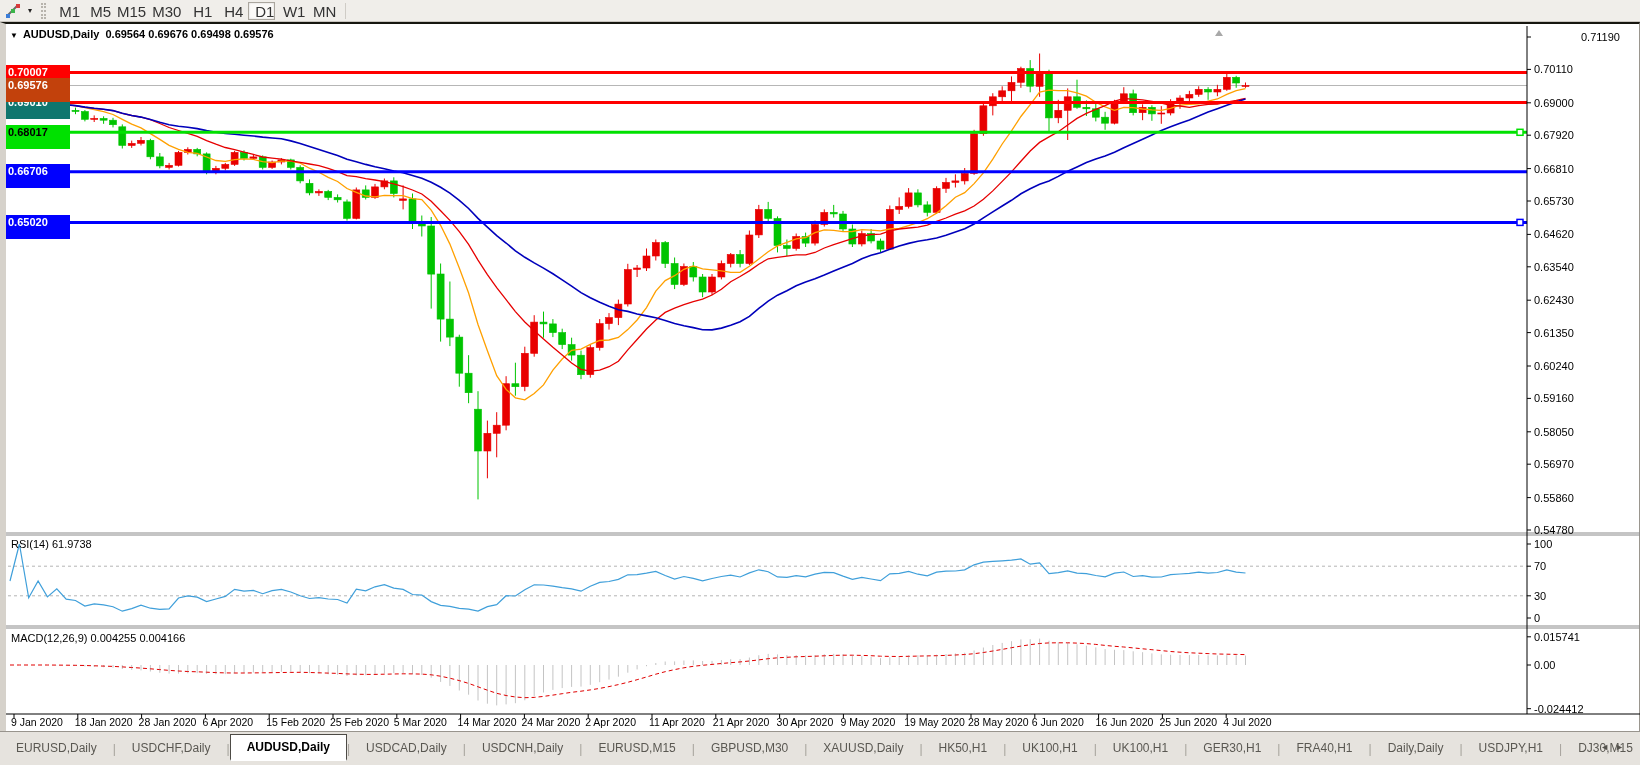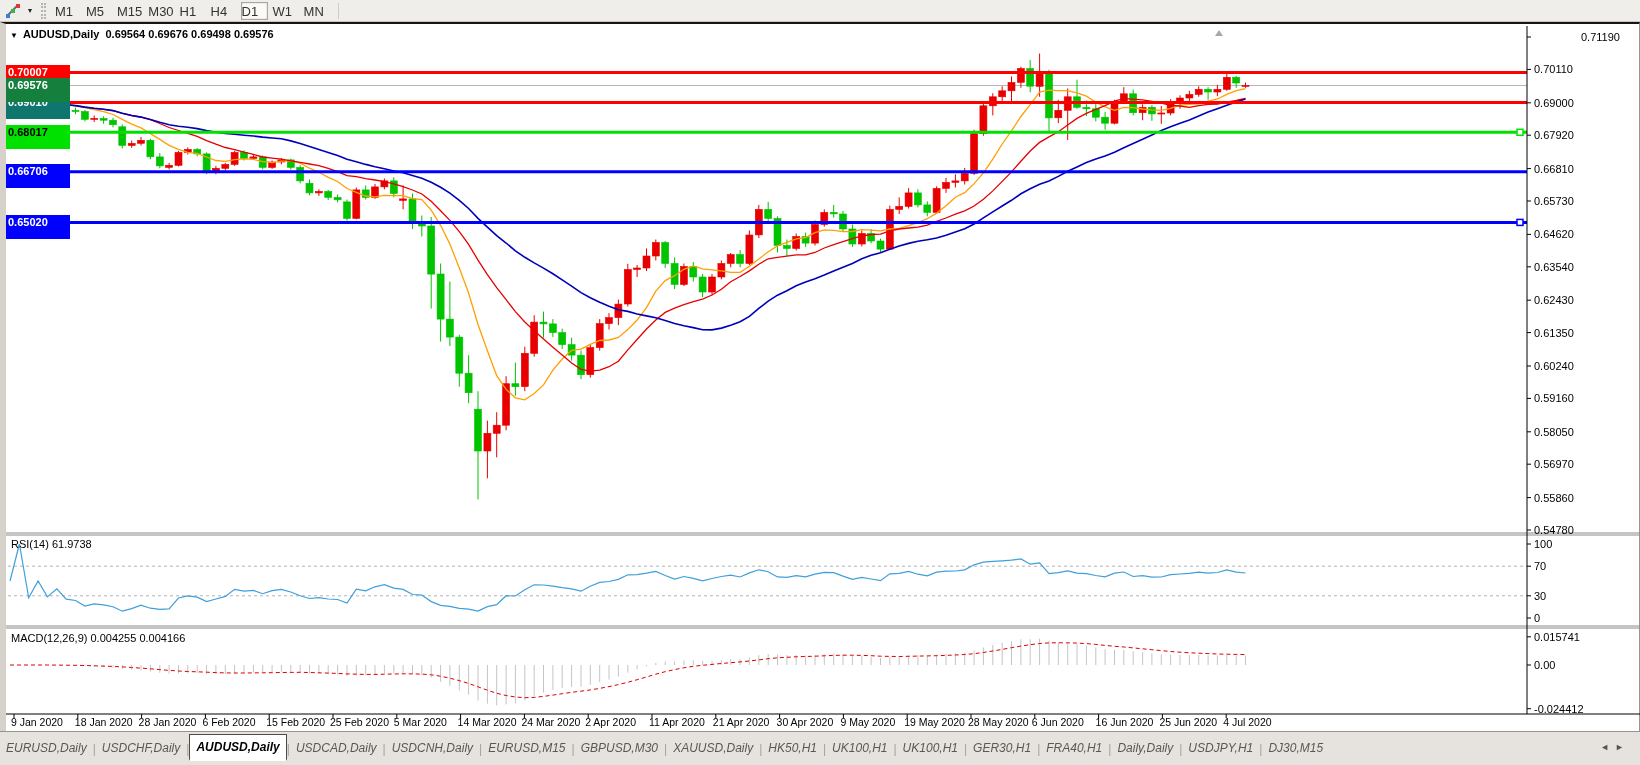--- a/index.html
+++ b/index.html
@@ -4,39 +4,39 @@
 <style>
   html,body{margin:0;padding:0;width:1640px;height:765px;overflow:hidden;
     font-family:"Liberation Sans","DejaVu Sans",sans-serif;background:#ece9e4;}
   *{box-sizing:border-box;}
   
   #toolbar{position:absolute;left:0;top:0;width:1640px;height:22px;background:#f0eeea;
     border-bottom:1px solid #c9c5bf;display:flex;align-items:center;}
   .tool-icon{width:20px;height:18px;margin-left:3px;display:flex;align-items:center;justify-content:center;}
   .caret{font-size:8px;color:#222;width:14px;text-align:center;cursor:default;}
   .grip{width:5px;height:16px;margin:0 6px 0 4px;border-left:2px dotted #b7b3ac;border-right:2px dotted #b7b3ac;}
-  .tf-btn{min-width:27px;height:18px;margin:17px 2px;font-size:13px;color:#333;text-align:left;
+  .tf-btn{min-width:27px;height:18px;margin:17px 2px;font-size:15px;color:#333;text-align:right;
     line-height:18px;border:1px solid transparent;cursor:default;}
   .tf-btn.active{background:#fbfaf8;border:1px solid #aaa69e;box-shadow:inset 0 0 2px #ccc;}
   .tool-sep{width:1px;height:16px;background:#cfccc6;margin:0 6px;}
   
   #chart-window{position:absolute;left:0;top:22px;width:1640px;height:709px;background:#fff;
     border-top:2px solid #16160f;border-left:6px solid #d6d2cb;border-right:1px solid #9a968f;}
   #chart-svg{position:absolute;left:0;top:0;}
   #chart-title{position:absolute;left:4px;top:4px;font-size:11px;font-weight:bold;color:#000;white-space:nowrap;}
   #chart-title .tri{font-size:8px;margin-right:5px;}
   .axis-tick-label{position:absolute;font-size:11px;color:#000;white-space:nowrap;}
   .price-badge{position:absolute;left:1521px;width:64px;height:24px;font-size:11px;font-weight:bold;
     line-height:15px;padding-left:2px;color:#fff;}
   .pane-label{position:absolute;font-size:11px;color:#000;font-weight:normal;}
   .date-label{position:absolute;font-size:10.5px;color:#000;white-space:nowrap;top:692px;}
   
   #tabbar{position:absolute;left:0;top:731px;width:1640px;height:34px;background:#e6e3de;
     border-top:1px solid #98948d;display:flex;align-items:center;}
-  .tab{height:23px;line-height:23px;padding:0 6px;font-size:12px;color:#5a5852;cursor:default;white-space:nowrap;font-style:italic;}
+  .tab{height:23px;line-height:23px;padding:0 16px;font-size:12px;color:#5a5852;cursor:default;white-space:nowrap;}
   .tab.active{background:#fff;border:1px solid #4d4b46;border-bottom:2px solid #fff;font-weight:bold;color:#000;
     height:27px;line-height:25px;margin-top:-3px;}
   .tab-sep{color:#a5a29b;font-size:12px;}
   .tab-nav{position:absolute;right:10px;top:10px;font-size:9px;color:#55534e;letter-spacing:6px;cursor:default;}
 </style>
 </head>
 <body>
 
 <div id="toolbar">
   <span class="tool-icon">
@@ -561,21 +561,21 @@
       <div class="axis-tick-label" style="left: 1528px; top: 514px;">100</div>
       <div class="axis-tick-label" style="left: 1528px; top: 536.2px;">70</div>
       <div class="axis-tick-label" style="left: 1528px; top: 565.8px;">30</div>
       <div class="axis-tick-label" style="left: 1528px; top: 588px;">0</div>
       <div class="axis-tick-label" style="left: 1528px; top: 606.79px;">0.015741</div>
       <div class="axis-tick-label" style="left: 1528px; top: 635px;">0.00</div>
       <div class="axis-tick-label" style="left: 1528px; top: 678.749px;">-0.024412</div>
       <div class="date-label" style="left: 5px; top: 692px;">9 Jan 2020</div>
       <div class="date-label" style="left: 68.8px; top: 692px;">18 Jan 2020</div>
       <div class="date-label" style="left: 132.6px; top: 692px;">28 Jan 2020</div>
-      <div class="date-label" style="left: 196.4px; top: 692px;">6 Feb 2020</div>
+      <div class="date-label" style="left: 196.4px; top: 692px;">6 Apr 2020</div>
       <div class="date-label" style="left: 260.2px; top: 692px;">15 Feb 2020</div>
       <div class="date-label" style="left: 324px; top: 692px;">25 Feb 2020</div>
       <div class="date-label" style="left: 387.8px; top: 692px;">5 Mar 2020</div>
       <div class="date-label" style="left: 451.6px; top: 692px;">14 Mar 2020</div>
       <div class="date-label" style="left: 515.4px; top: 692px;">24 Mar 2020</div>
       <div class="date-label" style="left: 579.2px; top: 692px;">2 Apr 2020</div>
       <div class="date-label" style="left: 643px; top: 692px;">11 Apr 2020</div>
       <div class="date-label" style="left: 706.8px; top: 692px;">21 Apr 2020</div>
       <div class="date-label" style="left: 770.6px; top: 692px;">30 Apr 2020</div>
       <div class="date-label" style="left: 834.4px; top: 692px;">9 May 2020</div>
@@ -583,21 +583,21 @@
       <div class="date-label" style="left: 962px; top: 692px;">28 May 2020</div>
       <div class="date-label" style="left: 1025.8px; top: 692px;">6 Jun 2020</div>
       <div class="date-label" style="left: 1089.6px; top: 692px;">16 Jun 2020</div>
       <div class="date-label" style="left: 1153.4px; top: 692px;">25 Jun 2020</div>
       <div class="date-label" style="left: 1217.2px; top: 692px;">4 Jul 2020</div>
       <div class="price-badge" style="left: 0px; top: 41.0405px; background: rgb(255, 0, 0); color: rgb(255, 255, 255);">0.70007</div>
       <div class="price-badge" style="left: 0px; top: 70.993px; background: #0f766e; color: rgb(255, 255, 255);">0.69010</div>
       <div class="price-badge" style="left: 0px; top: 100.825px; background: rgb(0, 225, 0); color: rgb(0, 0, 0);">0.68017</div>
       <div class="price-badge" style="left: 0px; top: 140.211px; background: rgb(0, 0, 255); color: rgb(255, 255, 255);">0.66706</div>
       <div class="price-badge" style="left: 0px; top: 190.863px; background: rgb(0, 0, 255); color: rgb(255, 255, 255);">0.65020</div>
-      <div class="price-badge" style="left: 0px; top: 53.9888px; background: #15803d;">0.69576</div>
+      <div class="price-badge" style="left: 0px; top: 53.9888px; background: #c2410c;">0.69576</div>
     </div>
 </div>
 
 <div id="tabbar">
   <span id="tabs-container" style="display:flex;align-items:center;">
       <span class="tab">EURUSD,Daily</span>
       <span class="tab-sep">|</span>
       <span class="tab">USDCHF,Daily</span>
       <span class="tab-sep">|</span>
       <span class="tab active">AUDUSD,Daily</span>

